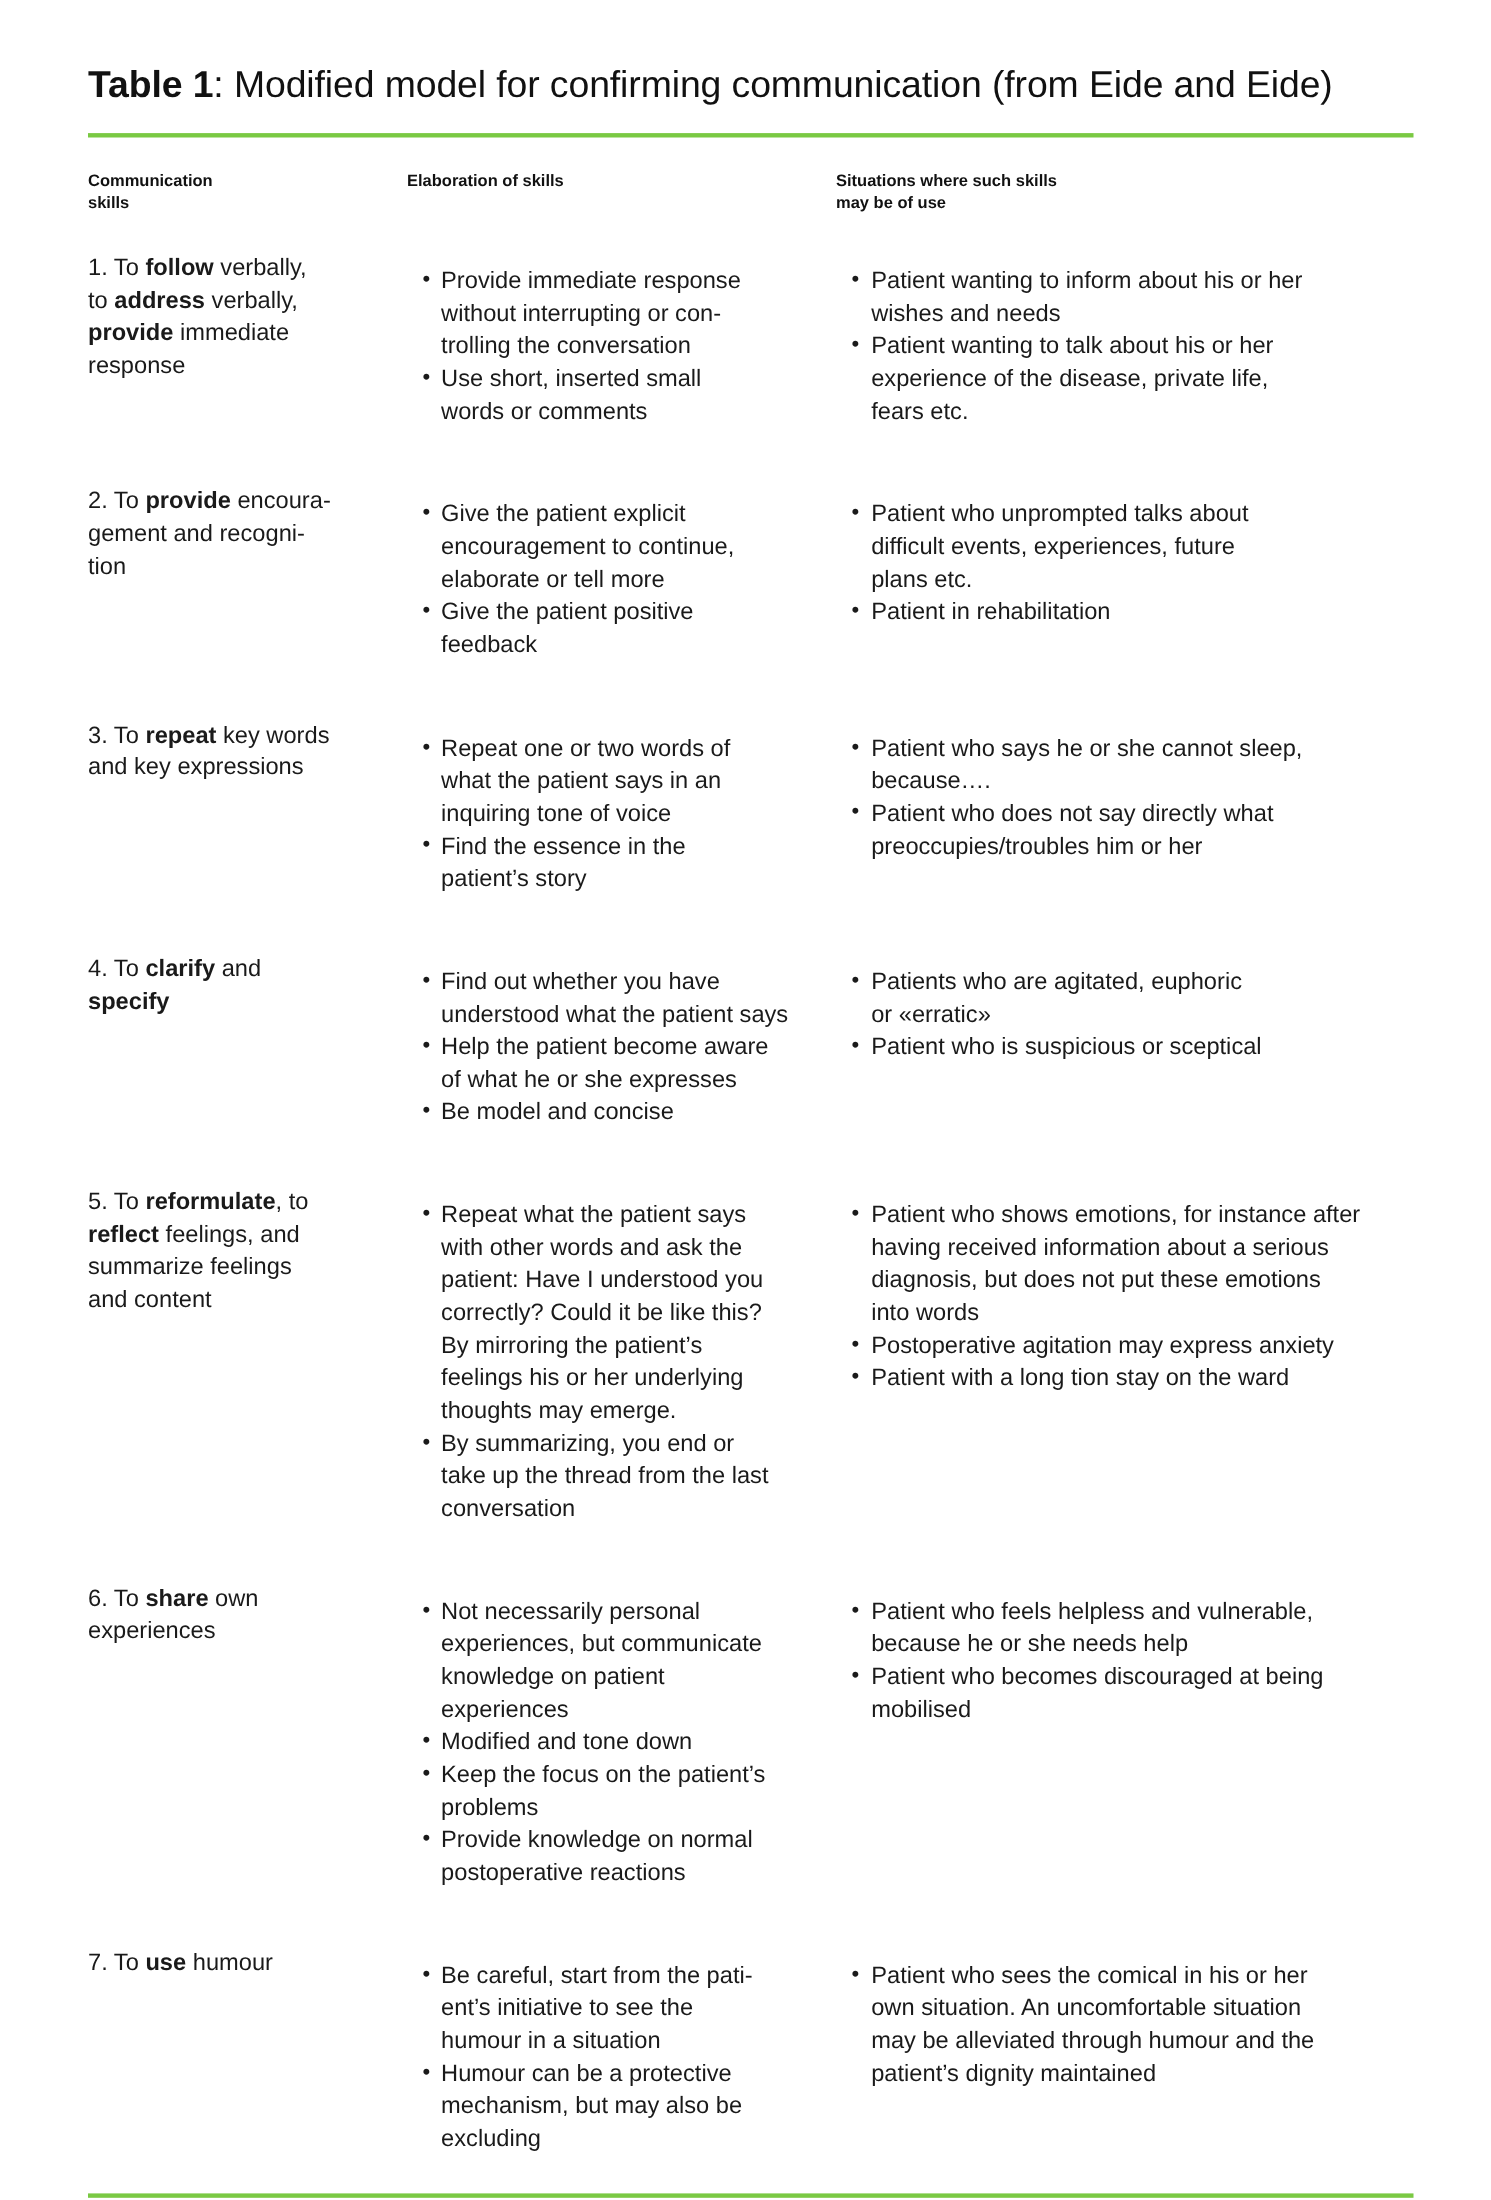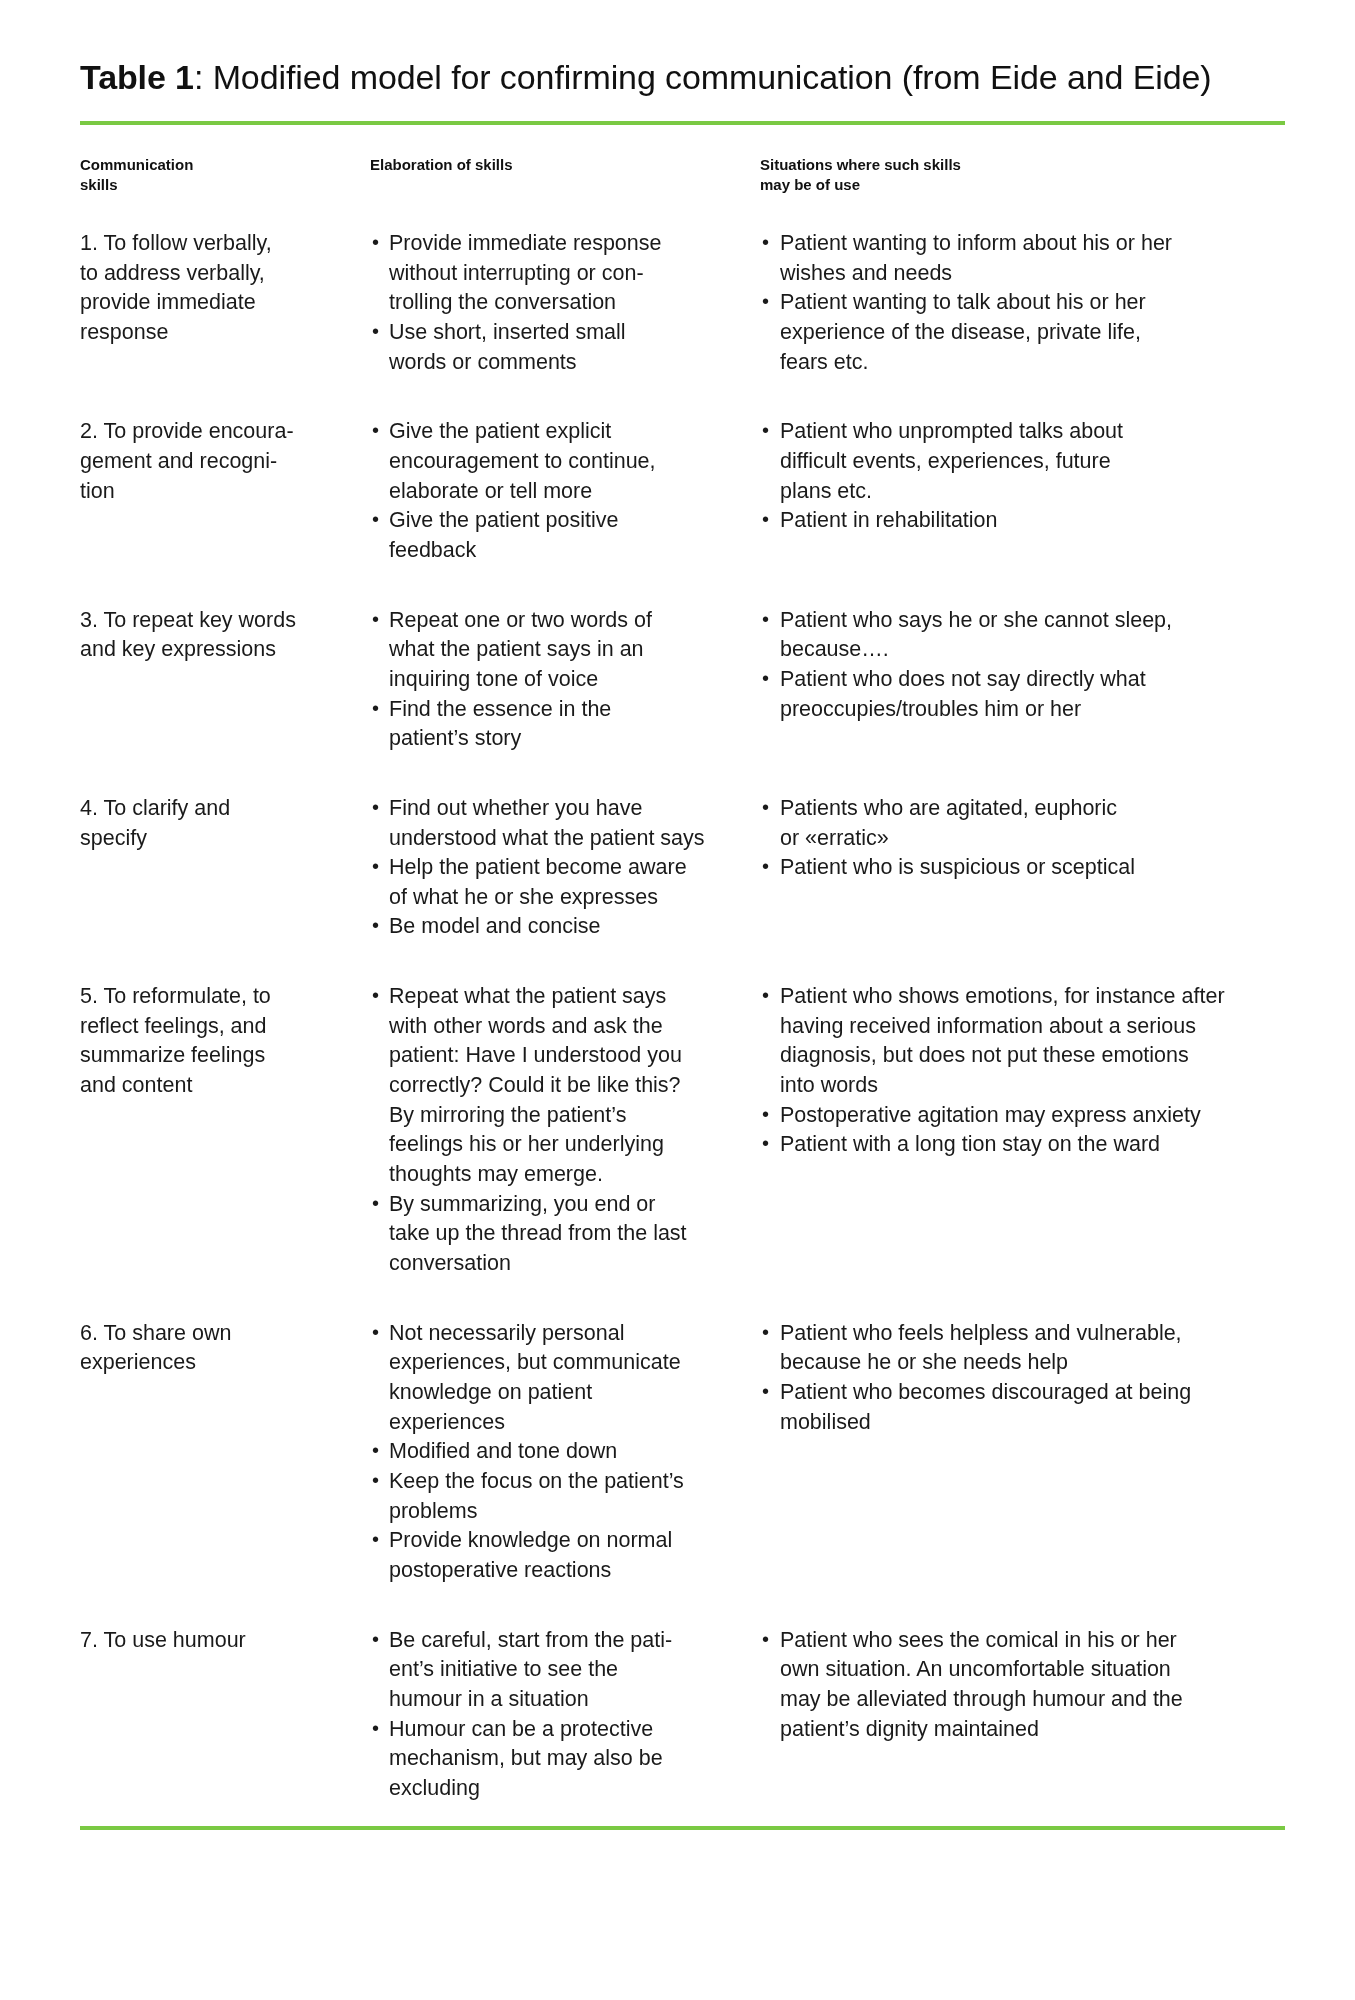--- a/index.html
+++ b/index.html
@@ -65,25 +65,25 @@
     line-height: 1.38;
     color: #1a1a1a;
     padding: 0 18px 40px 0;
   }
   table.tbl tr:last-child td { padding-bottom: 14px; }
 
   .skill-text {
     display: block;
     white-space: pre-line;
   }
-  .skill-text b { font-weight: normal; }
+  .skill-text b { font-weight: bold; }
 
   ul.bullets {
     list-style: none;
-    margin: 0;
+    margin: 12px;
     padding: 0;
   }
   ul.bullets > li {
     position: relative;
     padding-left: 19px;
     margin: 0 0 0 0;
     white-space: pre-line;
   }
   ul.bullets > li::before {
     content: "\2022";

